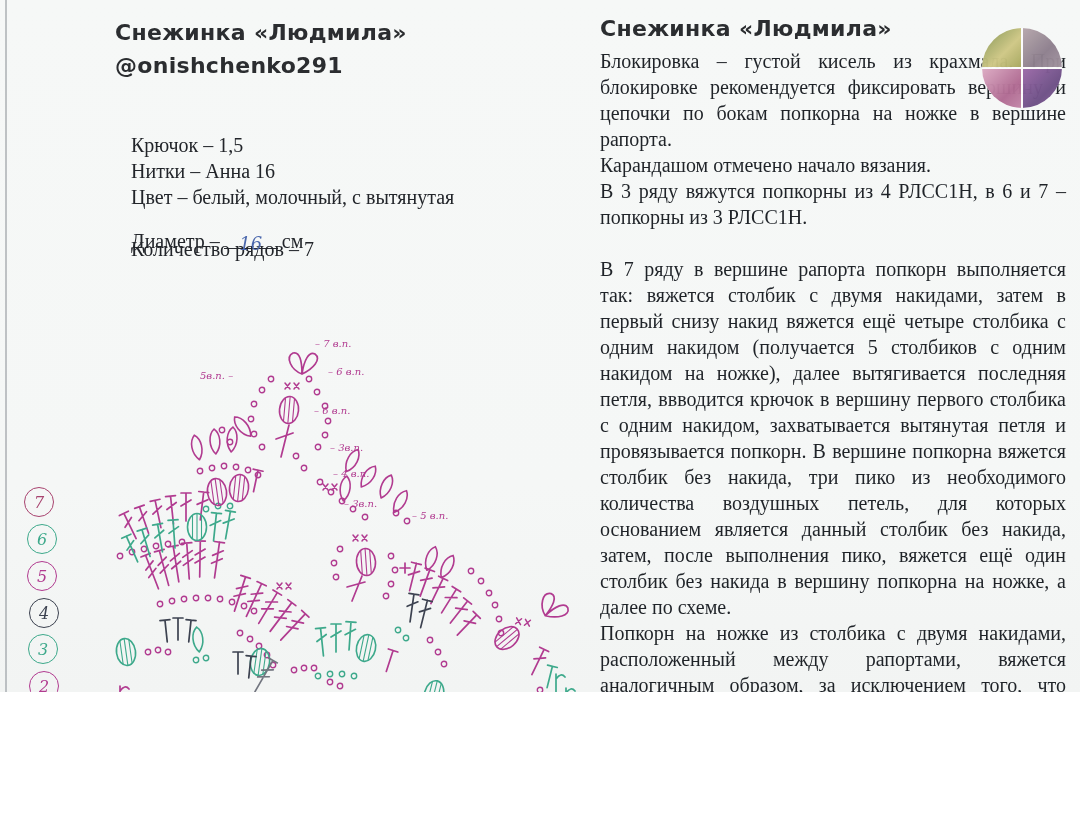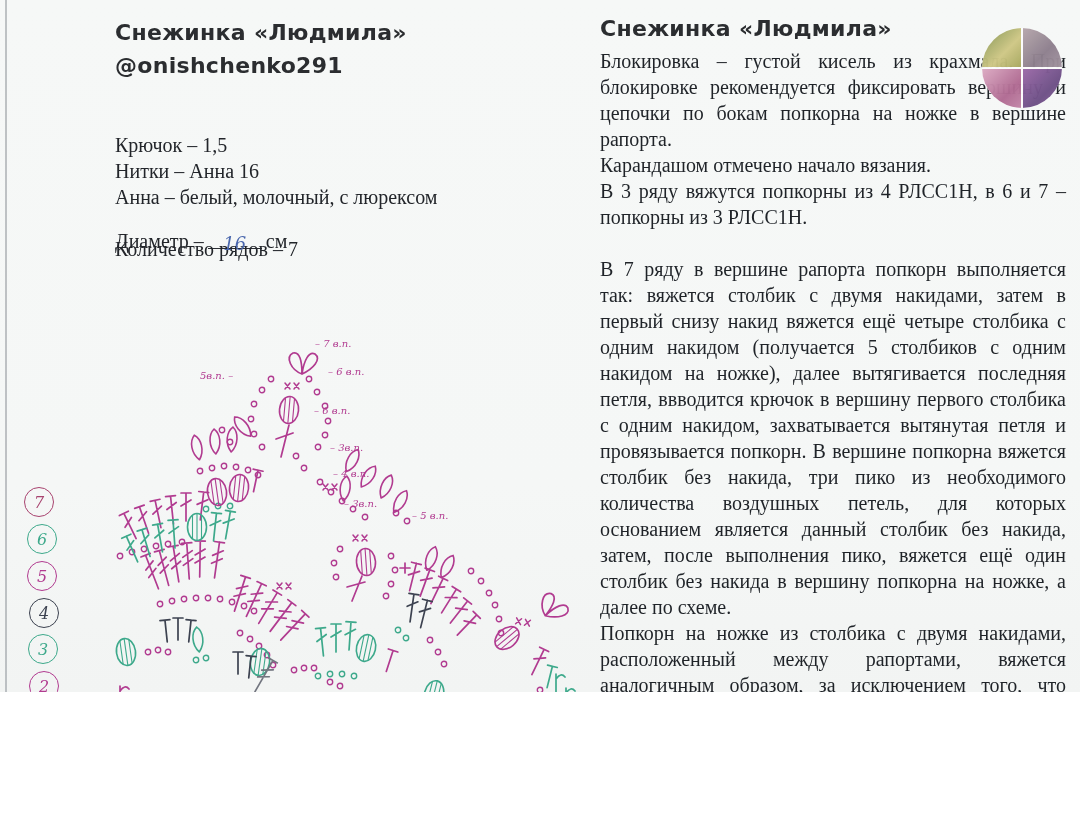--- a/index.html
+++ b/index.html
@@ -7,21 +7,21 @@
     position:relative; width:1080px; height:692px; overflow:hidden;
     background:linear-gradient(180deg,#f6f8f7 0%,#f5f7f6 70%,#f2f4f3 100%);
     font-family:"Liberation Serif", serif; color:#23262b;
   }
   .scan-edge-left{position:absolute;left:5px;top:0;width:2px;height:812px;background:#8f969b;opacity:.55;}
   .scan-edge-bottom{position:absolute;left:0;top:801px;width:1080px;height:2px;background:#c7d2da;opacity:.85;}
 
   
   .head-block{position:absolute;left:115px;top:16px;width:430px;
     font-family:"DejaVu Sans", sans-serif;font-weight:bold;font-size:22px;line-height:33px;color:#2b2d30;letter-spacing:.3px;}
-  .specs{position:absolute;left:115px;top:132px;width:460px;font-size:20px;line-height:26px;color:#22252a;}
+  .specs{position:absolute;left:131px;top:132px;width:460px;font-size:20px;line-height:26px;color:#22252a;}
   .specs div{height:26px;}
   .dia-line .blank{display:inline-block;width:54px;border-bottom:1.7px solid #2a2d33;text-align:center;margin:18px 4px;height:20px;vertical-align:baseline;}
   .dia-line .blank span{font-family:"DejaVu Serif", serif;font-style:italic;font-size:18px;color:#4a67ad;position:relative;top:2px;}
 
   
   .diagram{position:absolute;left:0;top:330px;width:590px;height:486px;}
   .diagram svg{position:absolute;left:0;top:0;}
   .anno{position:absolute;font-family:"DejaVu Serif", serif;font-style:italic;font-size:10px;color:#b13b90;white-space:nowrap;}
   .rownum{position:absolute;width:28px;height:28px;border-radius:50%;border:1.6px solid currentColor;
     display:flex;align-items:center;justify-content:center;
@@ -52,21 +52,21 @@
   <div class="scan-edge-bottom"></div>
 
   <div class="head-block">
     <div>Снежинка «Людмила»</div>
     <div>@onishchenko291</div>
   </div>
 
   <div class="specs">
     <div>Крючок – 1,5</div>
     <div>Нитки – Анна 16</div>
-    <div>Анна – белый, молочный, с люрексом</div>
+    <div>Цвет – белый, молочный, с вытянутая</div>
     <div class="dia-line"><span>Диаметр –</span><span class="blank"><span>16</span></span><span>см</span></div>
     <div>Количество рядов – 7</div>
   </div>
 
   <div class="diagram">
     <svg width="590" height="486" viewBox="0 0 590 486">
       <defs>
         <g id="ch">
             <circle r="3" fill="none" stroke="currentColor" stroke-width="1.5"></circle>
           </g>

